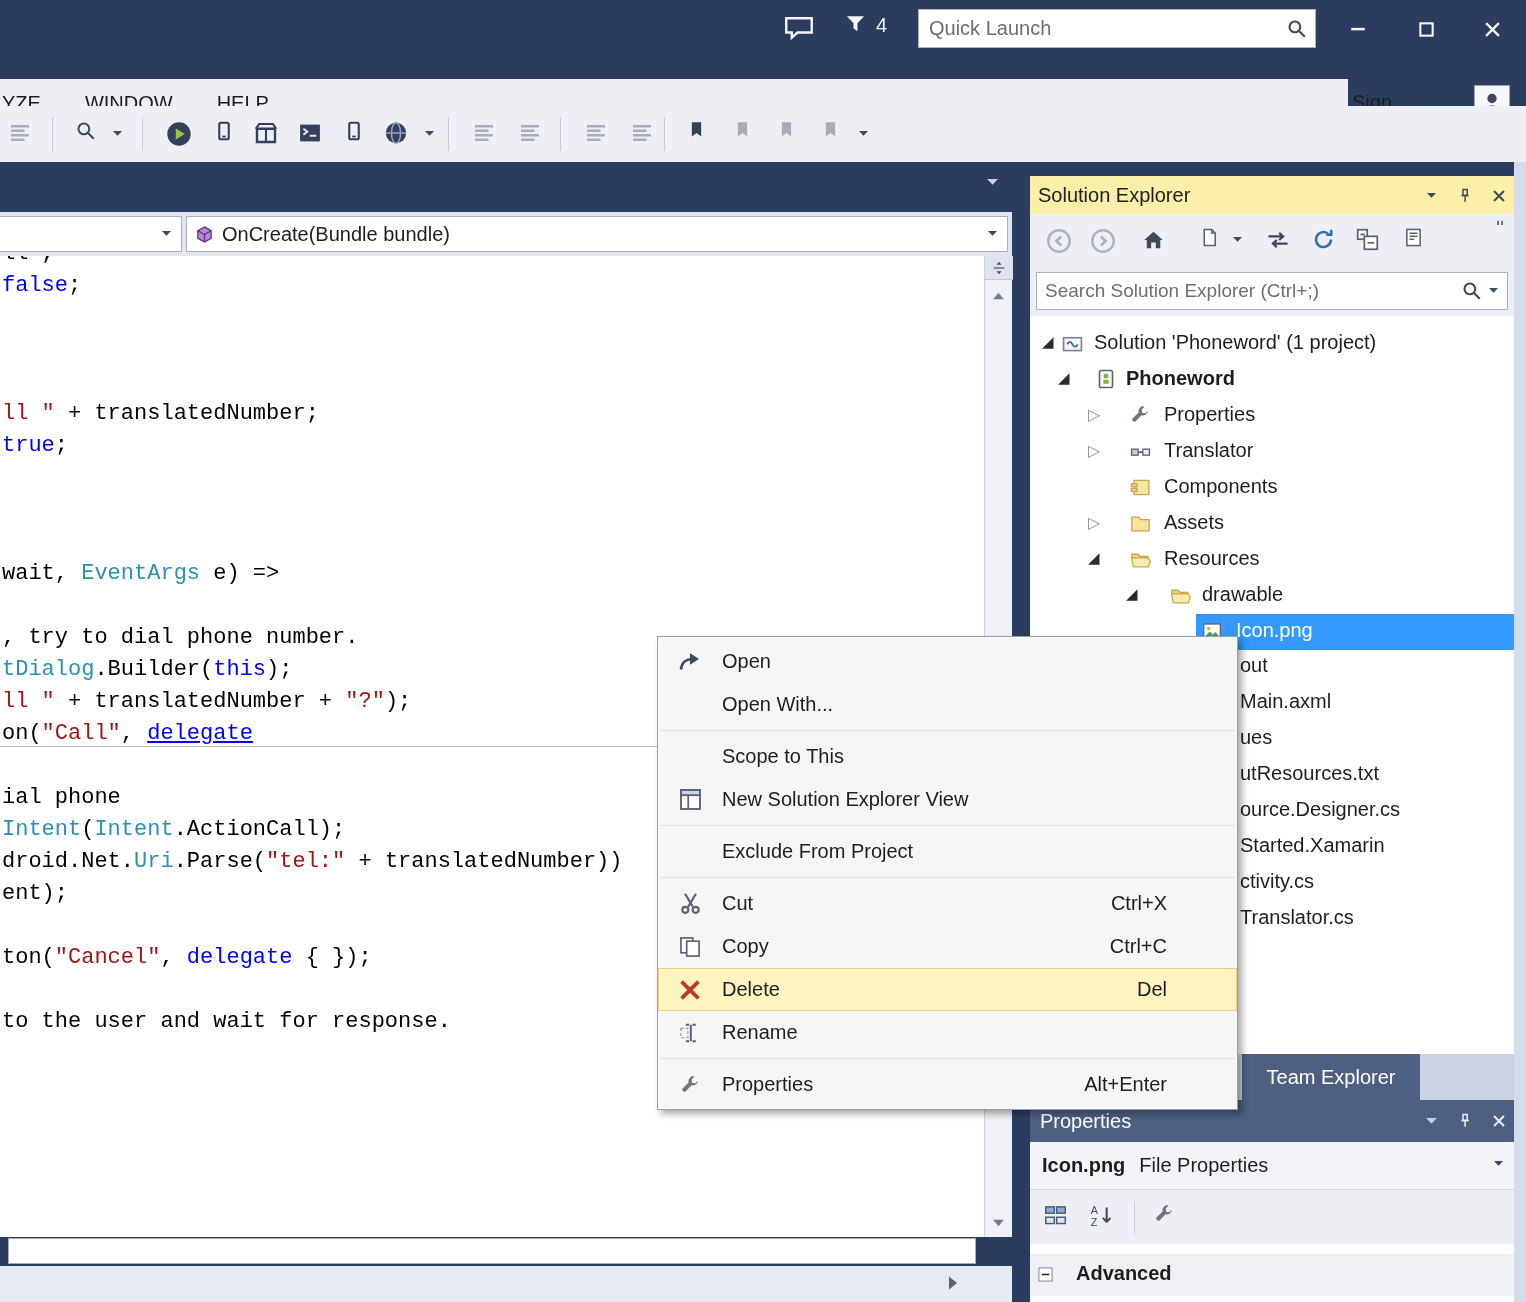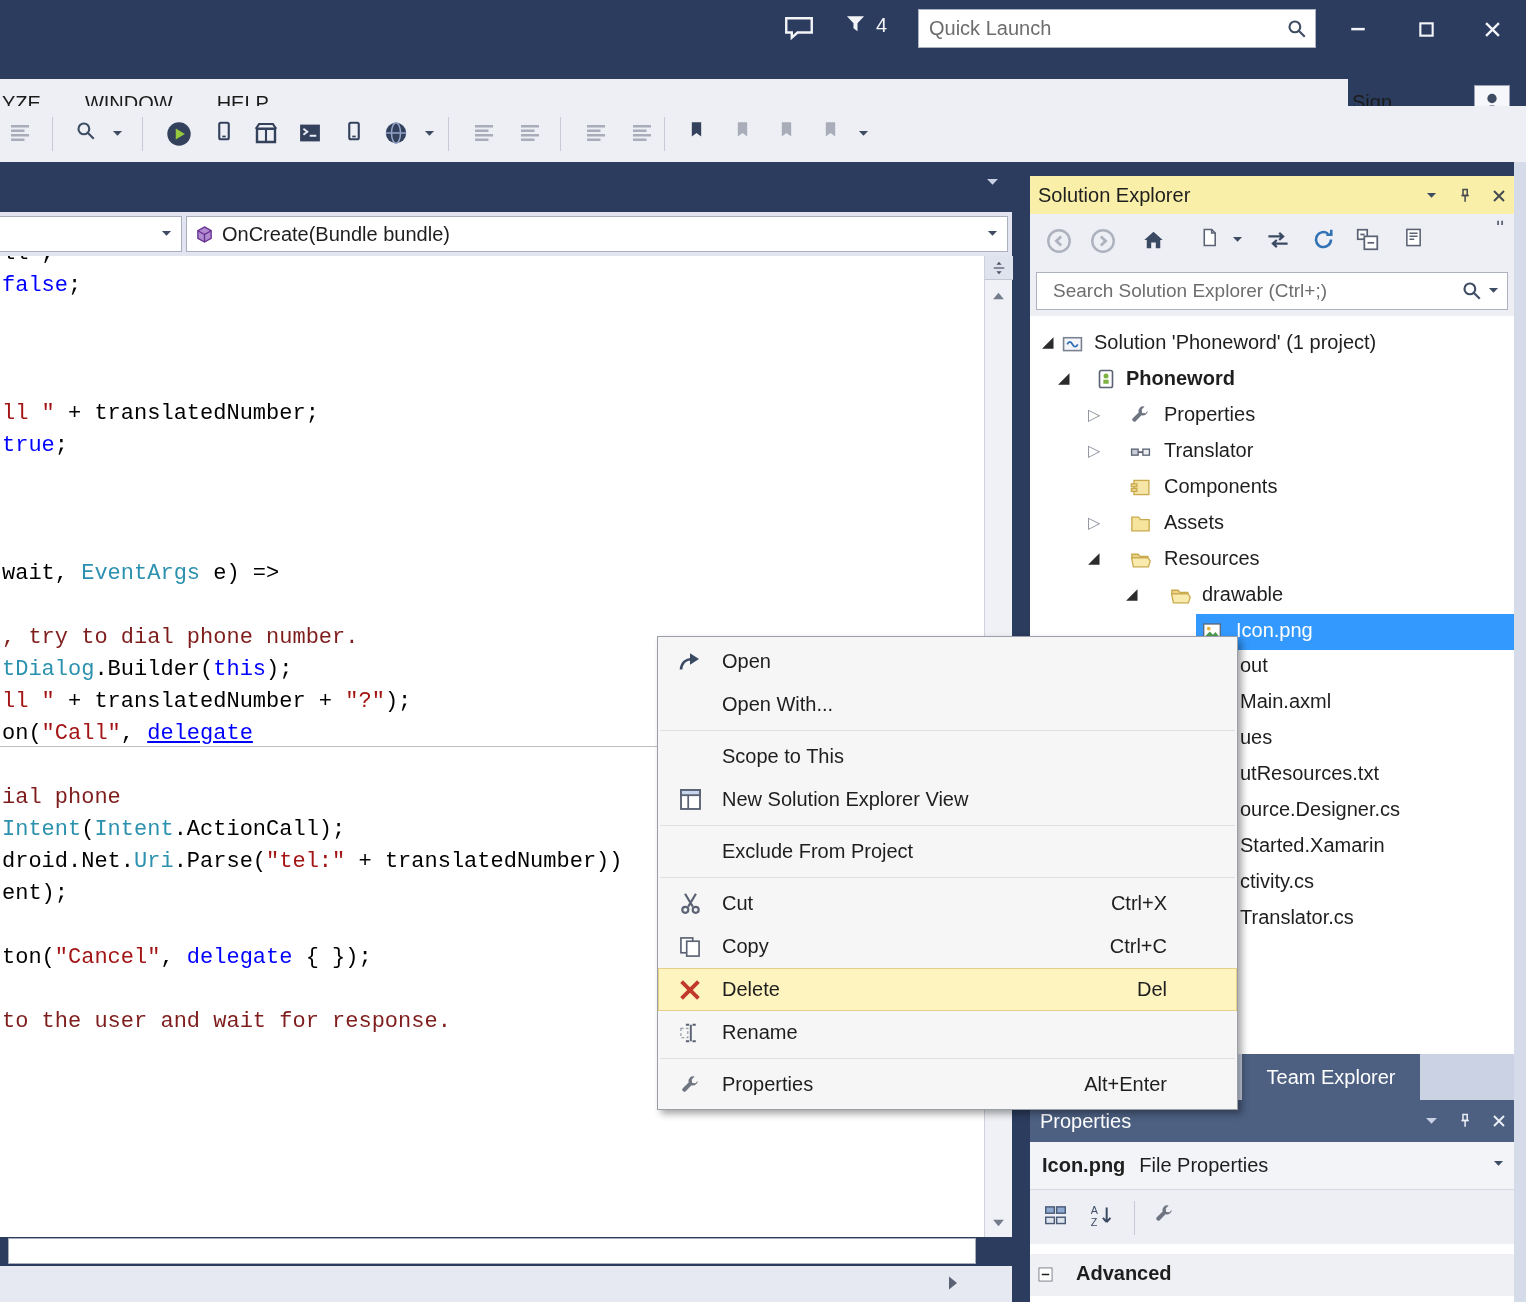--- a/index.html
+++ b/index.html
@@ -38,21 +38,21 @@
 #navbar{position:absolute;left:0;top:212px;width:1012px;height:44px;background:#E2E5EF;}
 .combo{position:absolute;top:4px;height:36px;background:#FFF;border:1px solid #A9AFBD;display:flex;align-items:center;}
 #combo-left{left:-6px;width:188px;}
 #combo-right{left:186px;width:822px;}
 .m-icon{margin-left:8px;display:flex;}
 .combo-text{margin-left:8px;font-size:20px;color:#1E1E1E;}
 .combo-caret{margin-left:auto;margin-right:9px;display:flex;}
 
 #code-area{position:absolute;left:0;top:256px;width:984px;height:981px;background:#FFF;overflow:hidden;}
 .code-line{position:absolute;left:2px;white-space:pre;font-family:Liberation Mono, monospace;font-size:22px;line-height:28px;}
-.cs-p{color:#000}.cs-k{color:#0000FF}.cs-s{color:#A31515}.cs-c{color:#7f1d1d}.cs-t{color:#2B91AF}
+.cs-p{color:#000}.cs-k{color:#0000FF}.cs-s{color:#A31515}.cs-c{color:#000000}.cs-t{color:#2B91AF}
 .cs-ku{color:#0000FF;text-decoration:underline;}
 #code-hline{position:absolute;left:0;top:490px;width:660px;height:1px;background:#BDBDBD;}
 
 #vscroll{position:absolute;left:984px;top:256px;width:28px;height:981px;background:#EFF1F6;border-left:1px solid #CDD1DC;}
 .vs-split{position:absolute;left:0;top:0;width:28px;height:24px;background:#DFE3EE;border-bottom:1px solid #C2C7D4;display:flex;align-items:center;justify-content:center;}
 .vs-up{position:absolute;left:7px;top:36px;display:flex;}
 .vs-dn{position:absolute;left:7px;bottom:10px;display:flex;}
 
 #hbox{position:absolute;left:8px;top:1238px;width:968px;height:26px;background:#FFF;border:1px solid #A9AEBC;}
 #bottom-strip{position:absolute;left:0;top:1266px;width:1012px;height:36px;background:#E6E9F2;}
@@ -62,21 +62,21 @@
 
 #se-panel{position:absolute;left:1030px;top:176px;width:484px;height:878px;background:#EEEFF4;}
 #se-title{position:absolute;left:0;top:0;width:484px;height:38px;background:#F9EFA9;display:flex;align-items:center;padding-left:8px;}
 #se-title-text{font-size:20px;color:#1E1E1E;}
 .pt-ic{position:absolute;top:9px;width:22px;height:22px;display:flex;align-items:center;justify-content:center;}
 #se-toolbar{position:absolute;left:0;top:38px;width:484px;height:54px;}
 #se-toolbar .tb-ic{top:14px;}
 #se-toolbar .tb-caret{top:22px;}
 #se-overflow{position:absolute;left:464px;top:42px;display:flex;}
 #se-search{position:absolute;left:6px;top:96px;width:472px;height:38px;background:#FFF;border:1px solid #ADB2C0;display:flex;align-items:center;}
-#se-search input{flex:1;border:none;outline:none;font-size:19px;padding-left:16px;color:#333;background:transparent;font-family:inherit;}
+#se-search input{flex:1;border:none;outline:none;font-size:19px;padding-left:8px;color:#333;background:transparent;font-family:inherit;}
 #se-search input::placeholder{color:#6E6E6E;}
 .se-mag{margin-right:6px;display:flex;}
 .se-s-caret{margin-right:8px;display:flex;}
 #se-tree{position:absolute;left:0;top:140px;width:484px;height:738px;background:#FFF;overflow:hidden;}
 .tree-row{position:absolute;left:0;width:484px;height:36px;}
 .selbg{position:absolute;left:166px;right:0;top:0;bottom:0;background:#3399FF;}
 .exp{position:absolute;top:7px;font-size:15px;color:#2B2B2B;}
 .exp.collapsed{color:#878C98;font-size:16px;}
 .tree-ic{position:absolute;top:7px;display:flex;}
 .tree-lb{position:absolute;top:5px;font-size:20px;color:#1E1E1E;white-space:nowrap;}

